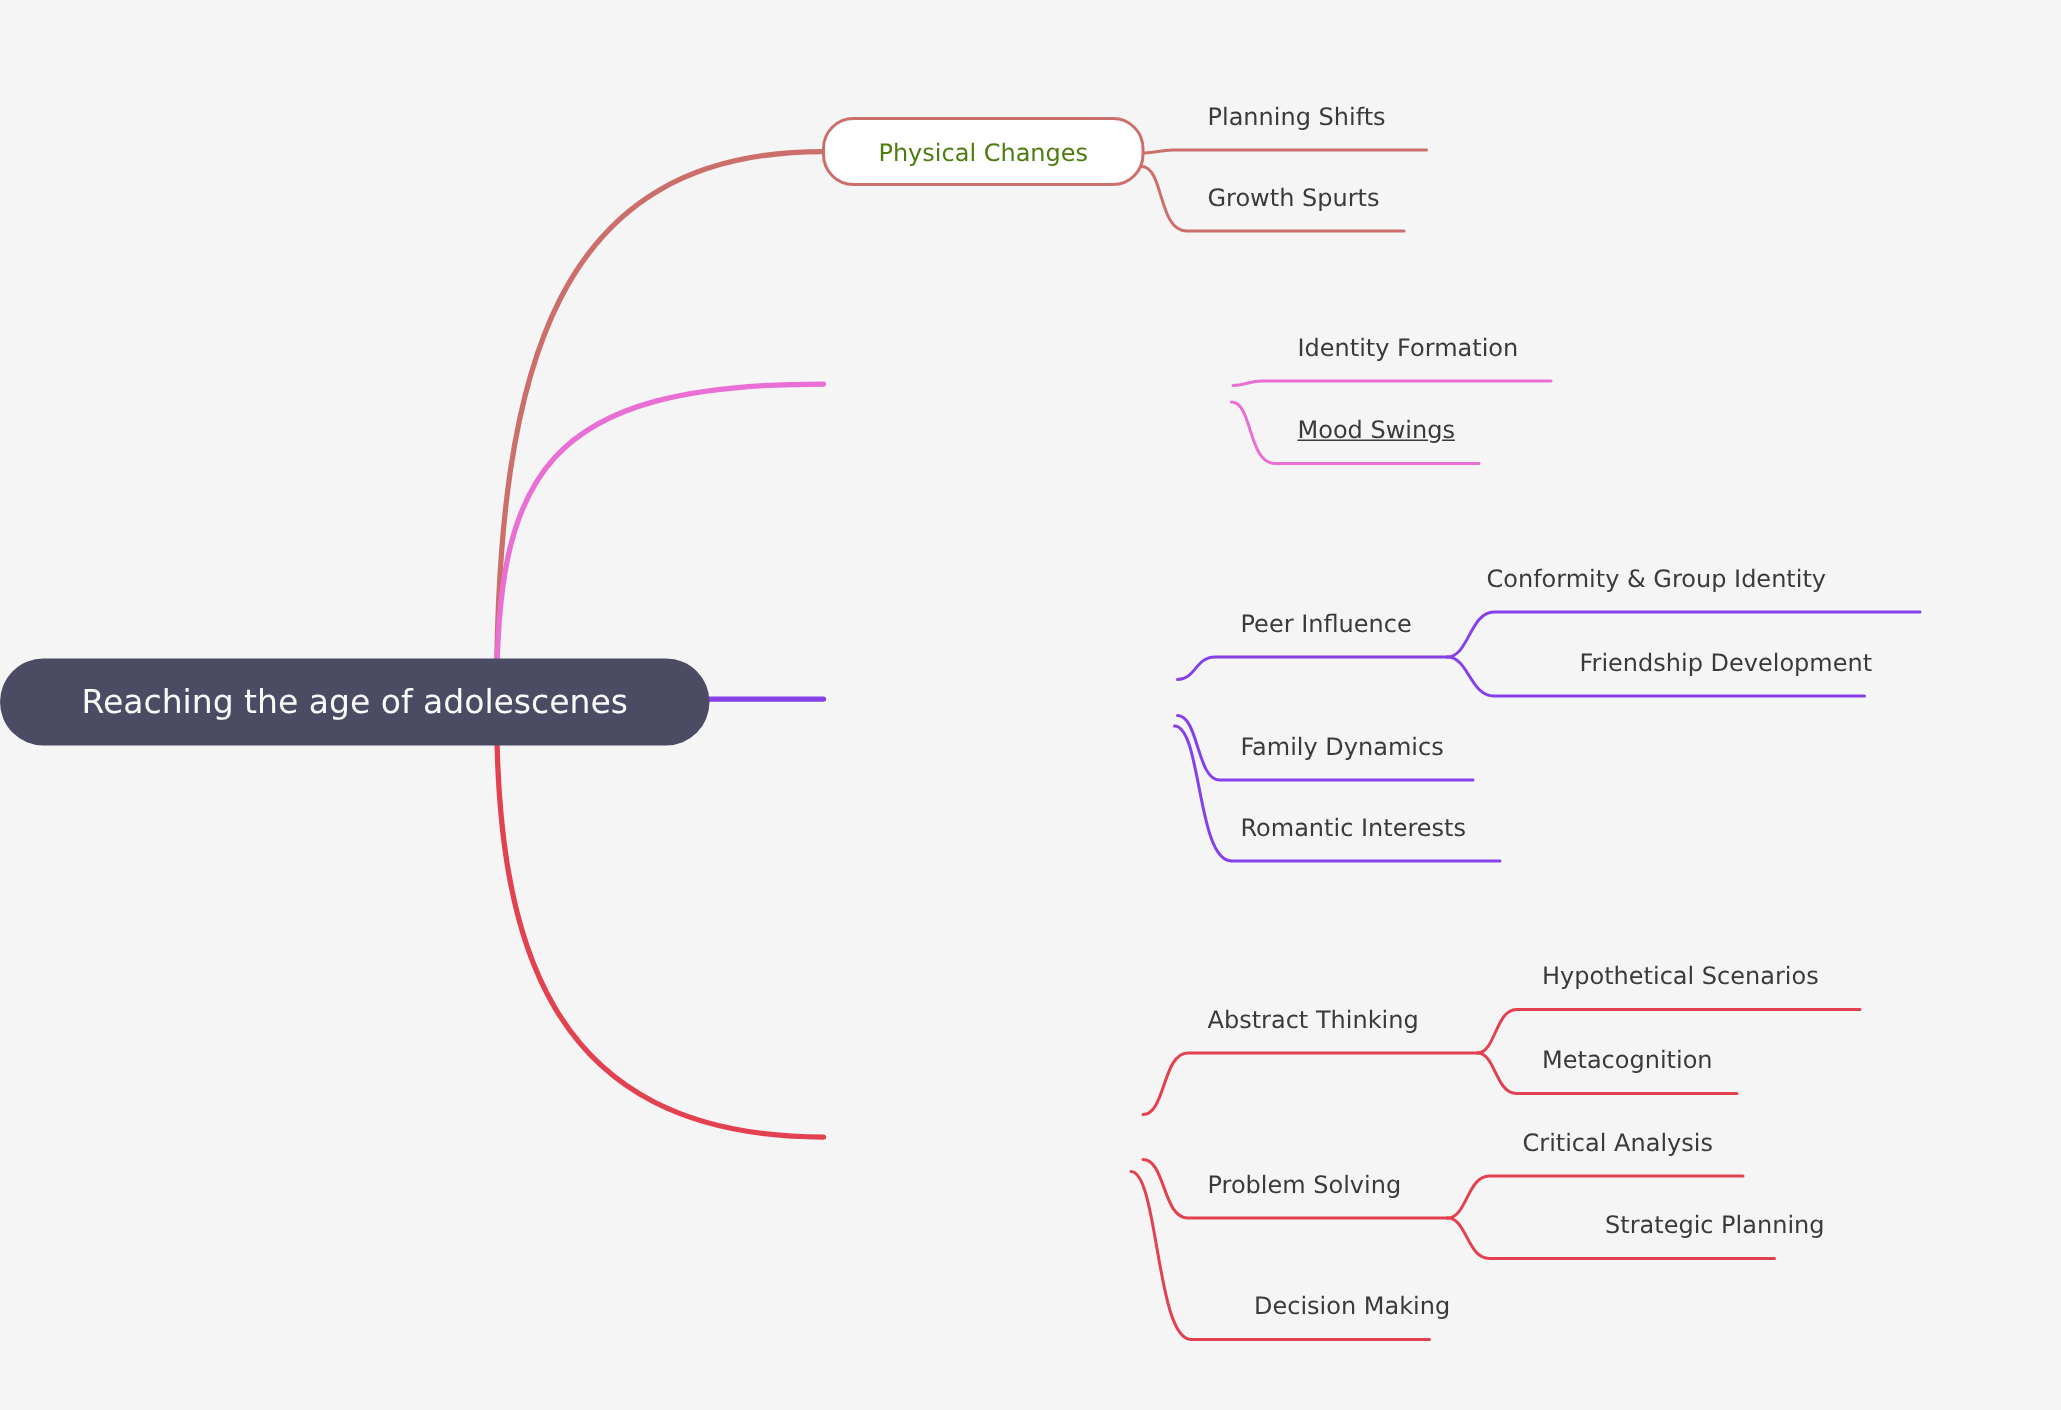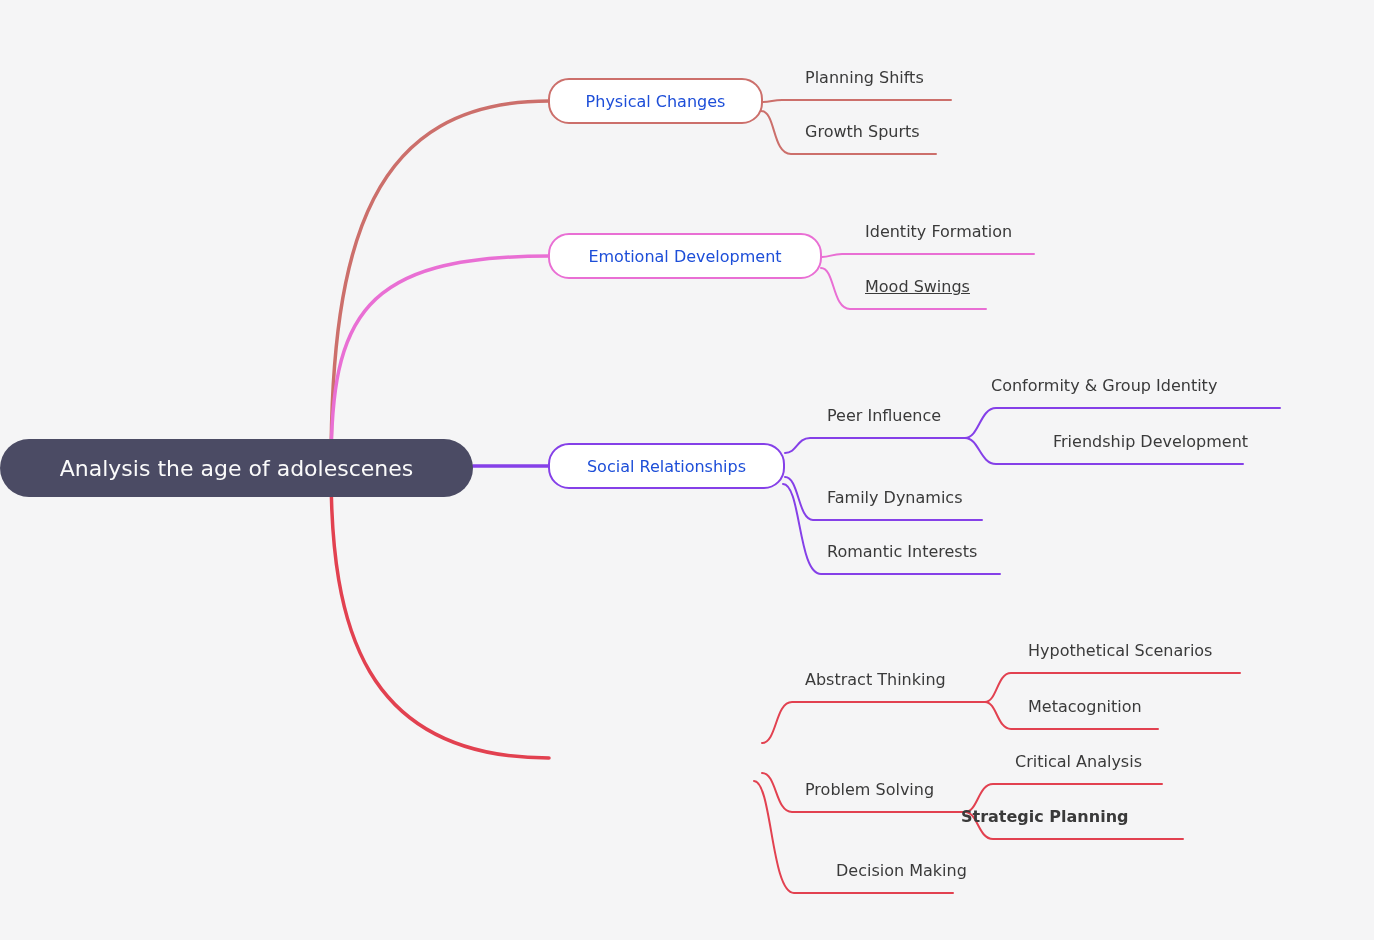--- a/index.html
+++ b/index.html
@@ -47,21 +47,21 @@
   .branch-node {
     position: absolute;
     height: 46px;
     background: #ffffff;
     border: 2.5px solid #888;
     border-radius: 21px;
     box-sizing: border-box;
     display: flex;
     align-items: center;
     justify-content: center;
-    color: #1d4ed8;
+    color: #4d7c0f;
     font-size: 16px;
     cursor: pointer;
     z-index: 2;
   }
   .node-physical  { left: 548px; top: 78px;  width: 215px; }
   .node-emotional { left: 548px; top: 233px; width: 274px; }
   .node-social    { left: 548px; top: 443px; width: 237px; }
   .node-cognitive { left: 548px; top: 735px; width: 215px; }
 
   .leaf-label {
@@ -109,46 +109,40 @@
       <path class="child-link" d="M985,702 C997,702 997,673 1011,673 L1240,673"></path>
       <path class="child-link" d="M985,702 C997,702 997,729 1011,729 L1158,729"></path>
       <path class="child-link" d="M762,773 C777,773 775,812 792,812 L965,812"></path>
       <path class="child-link" d="M965,812 C978,812 978,784 993,784 L1162,784"></path>
       <path class="child-link" d="M965,812 C978,812 978,839 993,839 L1183,839"></path>
       <path class="child-link" d="M754,781 C772,781 771,893 794,893 L953,893"></path>
     </g>
   </svg>
 
   <div class="root-node" style="background-color: rgb(75, 75, 100);">
-    <span>Analysis the age of adolescenes</span>
+    <span>Reaching the age of adolescenes</span>
   </div>
 
   <div class="branch-node node-physical" style="border-color: rgb(204, 111, 107);">
     <span>Physical Changes</span>
-  </div>
-  <div class="branch-node node-emotional" style="border-color: rgb(233, 111, 212);">
-    <span>Emotional Development</span>
-  </div>
-  <div class="branch-node node-social" style="border-color: rgb(133, 64, 232);">
-    <span>Social Relationships</span>
   </div>
 
   <div class="leaf-label" style="left:805px;  top:68px;">Planning Shifts</div>
   <div class="leaf-label" style="left:805px;  top:122px;">Growth Spurts</div>
 
   <div class="leaf-label" style="left:865px;  top:222px;">Identity Formation</div>
   <div class="leaf-label" style="left:865px;  top:277px;text-decoration:underline;">Mood Swings</div>
 
   <div class="leaf-label" style="left:827px;  top:406px;">Peer Influence</div>
   <div class="leaf-label" style="left:991px; top:376px;text-align:right;">Conformity &amp; Group Identity</div>
   <div class="leaf-label" style="left:1021px; top:432px;margin-left:32px;">Friendship Development</div>
   <div class="leaf-label" style="left:827px;  top:488px;">Family Dynamics</div>
   <div class="leaf-label" style="left:827px;  top:542px;">Romantic Interests</div>
 
   <div class="leaf-label" style="left:805px;  top:670px;">Abstract Thinking</div>
   <div class="leaf-label" style="left:1028px; top:641px;">Hypothetical Scenarios</div>
   <div class="leaf-label" style="left:1028px; top:697px;">Metacognition</div>
   <div class="leaf-label" style="left:805px;  top:780px;">Problem Solving</div>
   <div class="leaf-label" style="left:1015px; top:752px;">Critical Analysis</div>
-  <div class="leaf-label" style="left:961px; top:807px;font-weight:bold;">Strategic Planning</div>
+  <div class="leaf-label" style="left:1070px; top:807px;">Strategic Planning</div>
   <div class="leaf-label" style="left:836px;  top:861px;">Decision Making</div>
 
 </div>
 
 </body></html>

